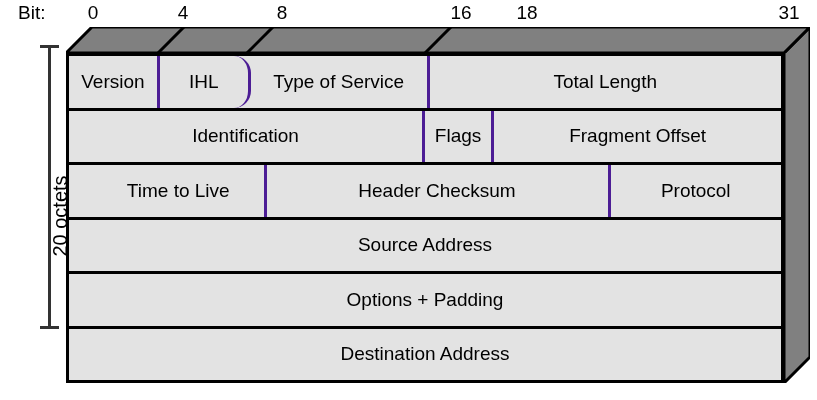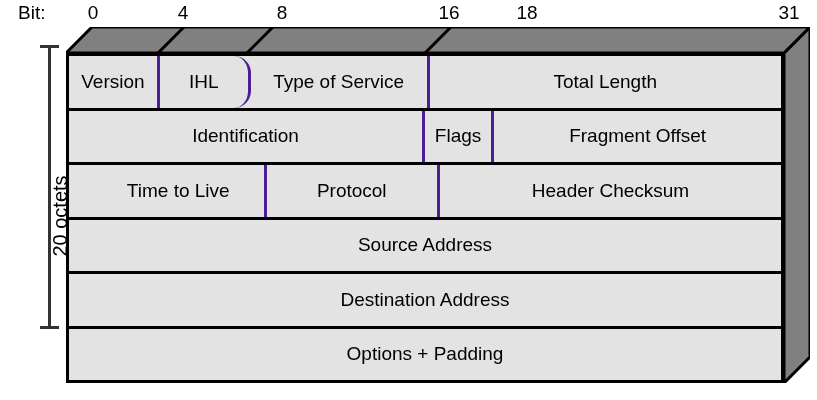--- a/index.html
+++ b/index.html
@@ -142,21 +142,21 @@
 </head>
 <body>
 
 <div id="stage">
 
   <div class="bit-caption">Bit:</div>
   <div id="ruler-ticks">
       <div class="bit-tick" style="left: 93px;">0</div>
       <div class="bit-tick" style="left: 183px;">4</div>
       <div class="bit-tick" style="left: 282px;">8</div>
-      <div class="bit-tick" style="left: 449px;">16</div>
+      <div class="bit-tick" style="left: 461px;">16</div>
       <div class="bit-tick" style="left: 527px;">18</div>
       <div class="bit-tick" style="left: 789px;">31</div>
     </div>
 
   <div class="bracket">
     <div class="stem"></div>
     <div class="cap top"></div>
     <div class="cap bot"></div>
     <div class="octets-label">20 octets</div>
   </div>
@@ -181,28 +181,28 @@
           <div class="cell" style="flex-grow: 8; flex-basis: 0px;">Type of Service</div>
           <div class="cell" style="flex-grow: 16; flex-basis: 0px;">Total Length</div>
         </div>
         <div class="row">
           <div class="cell" style="flex-grow: 16; flex-basis: 0px;">Identification</div>
           <div class="cell" style="flex-grow: 3; flex-basis: 0px;">Flags</div>
           <div class="cell" style="flex-grow: 13; flex-basis: 0px;">Fragment Offset</div>
         </div>
         <div class="row">
           <div class="cell" style="flex-grow: 8; flex-basis: 0px; padding-left: 24px;">Time to Live</div>
+          <div class="cell" style="flex-grow: 16; flex-basis: 0px;">Header Checksum</div>
           <div class="cell" style="flex-grow: 8; flex-basis: 0px;">Protocol</div>
-          <div class="cell" style="flex-grow: 16; flex-basis: 0px;">Header Checksum</div>
         </div>
         <div class="row">
           <div class="cell" style="flex-grow: 32; flex-basis: 0px;">Source Address</div>
         </div>
         <div class="row">
+          <div class="cell" style="flex-grow: 32; flex-basis: 0px;">Options + Padding</div>
+        </div>
+        <div class="row">
           <div class="cell" style="flex-grow: 32; flex-basis: 0px;">Destination Address</div>
-        </div>
-        <div class="row">
-          <div class="cell" style="flex-grow: 32; flex-basis: 0px;">Options + Padding</div>
         </div>
       </div>
   </div>
 
 </div>
 
 </body></html>

